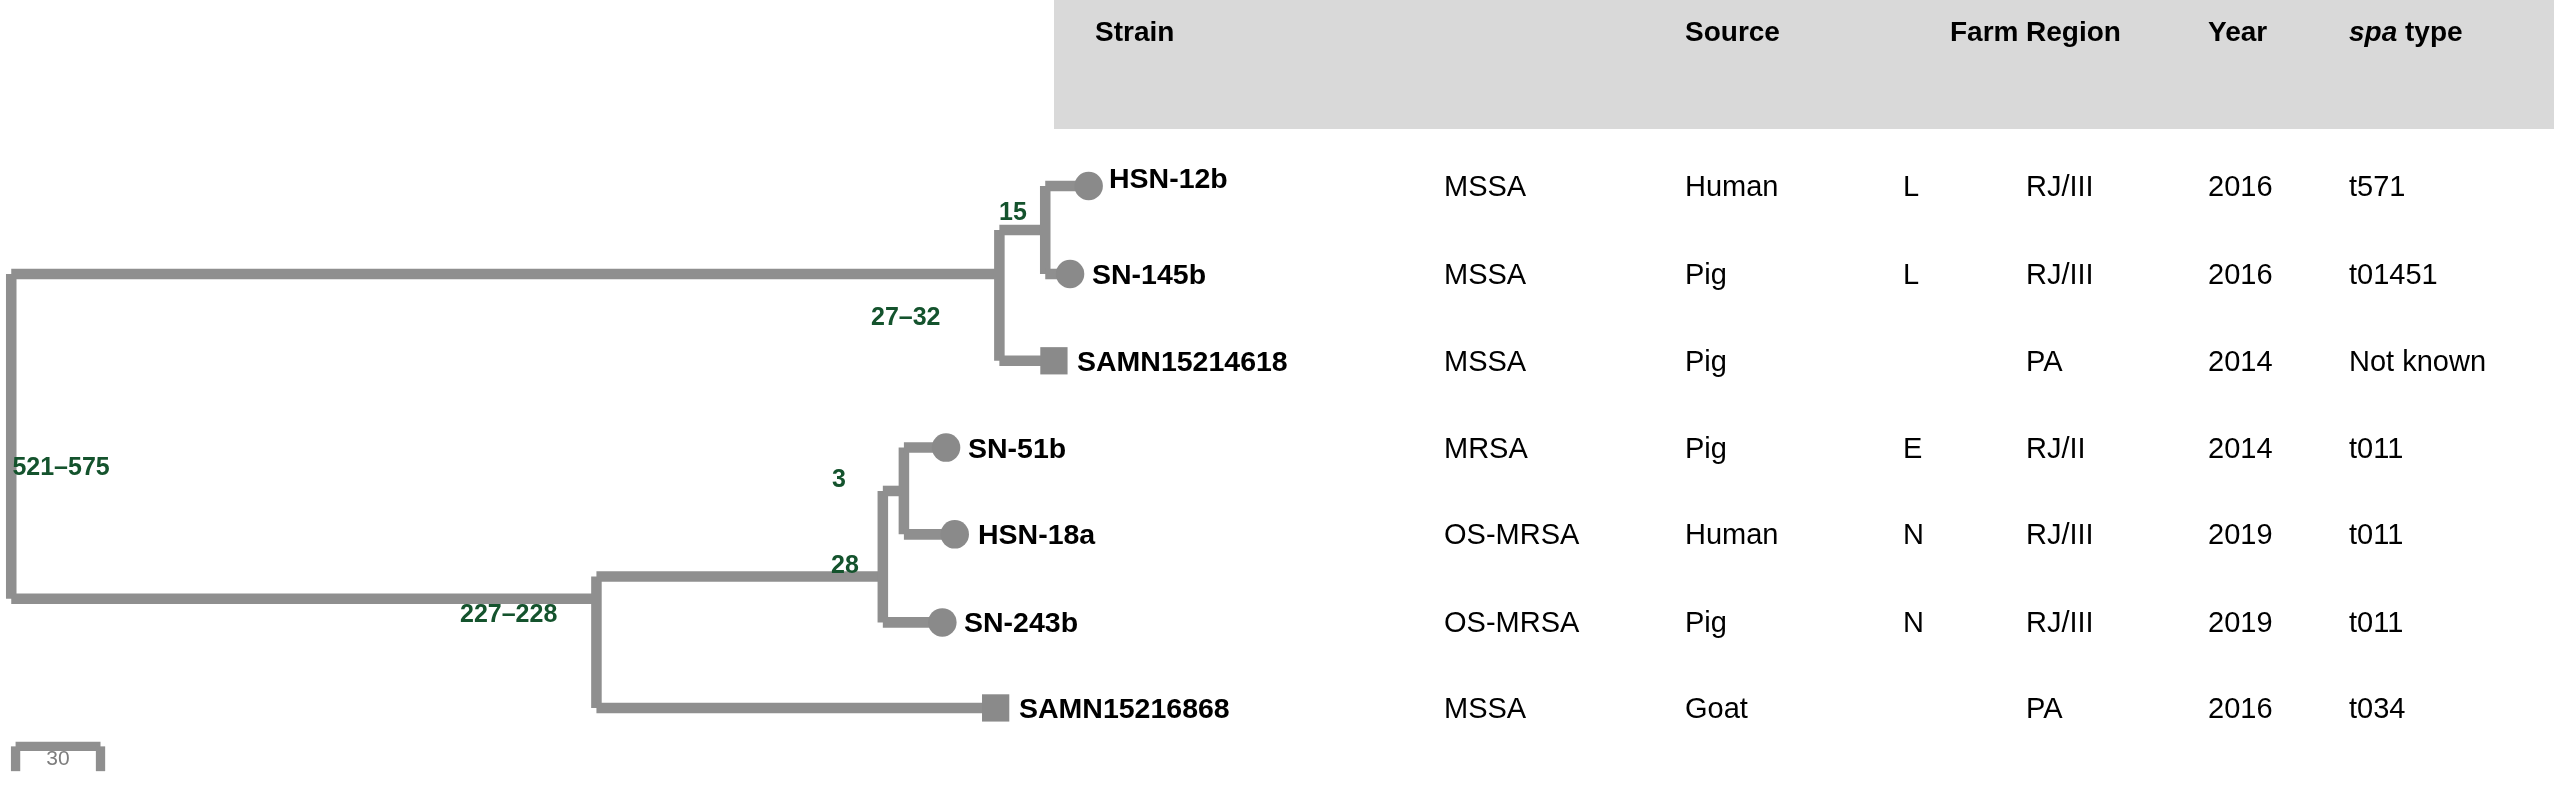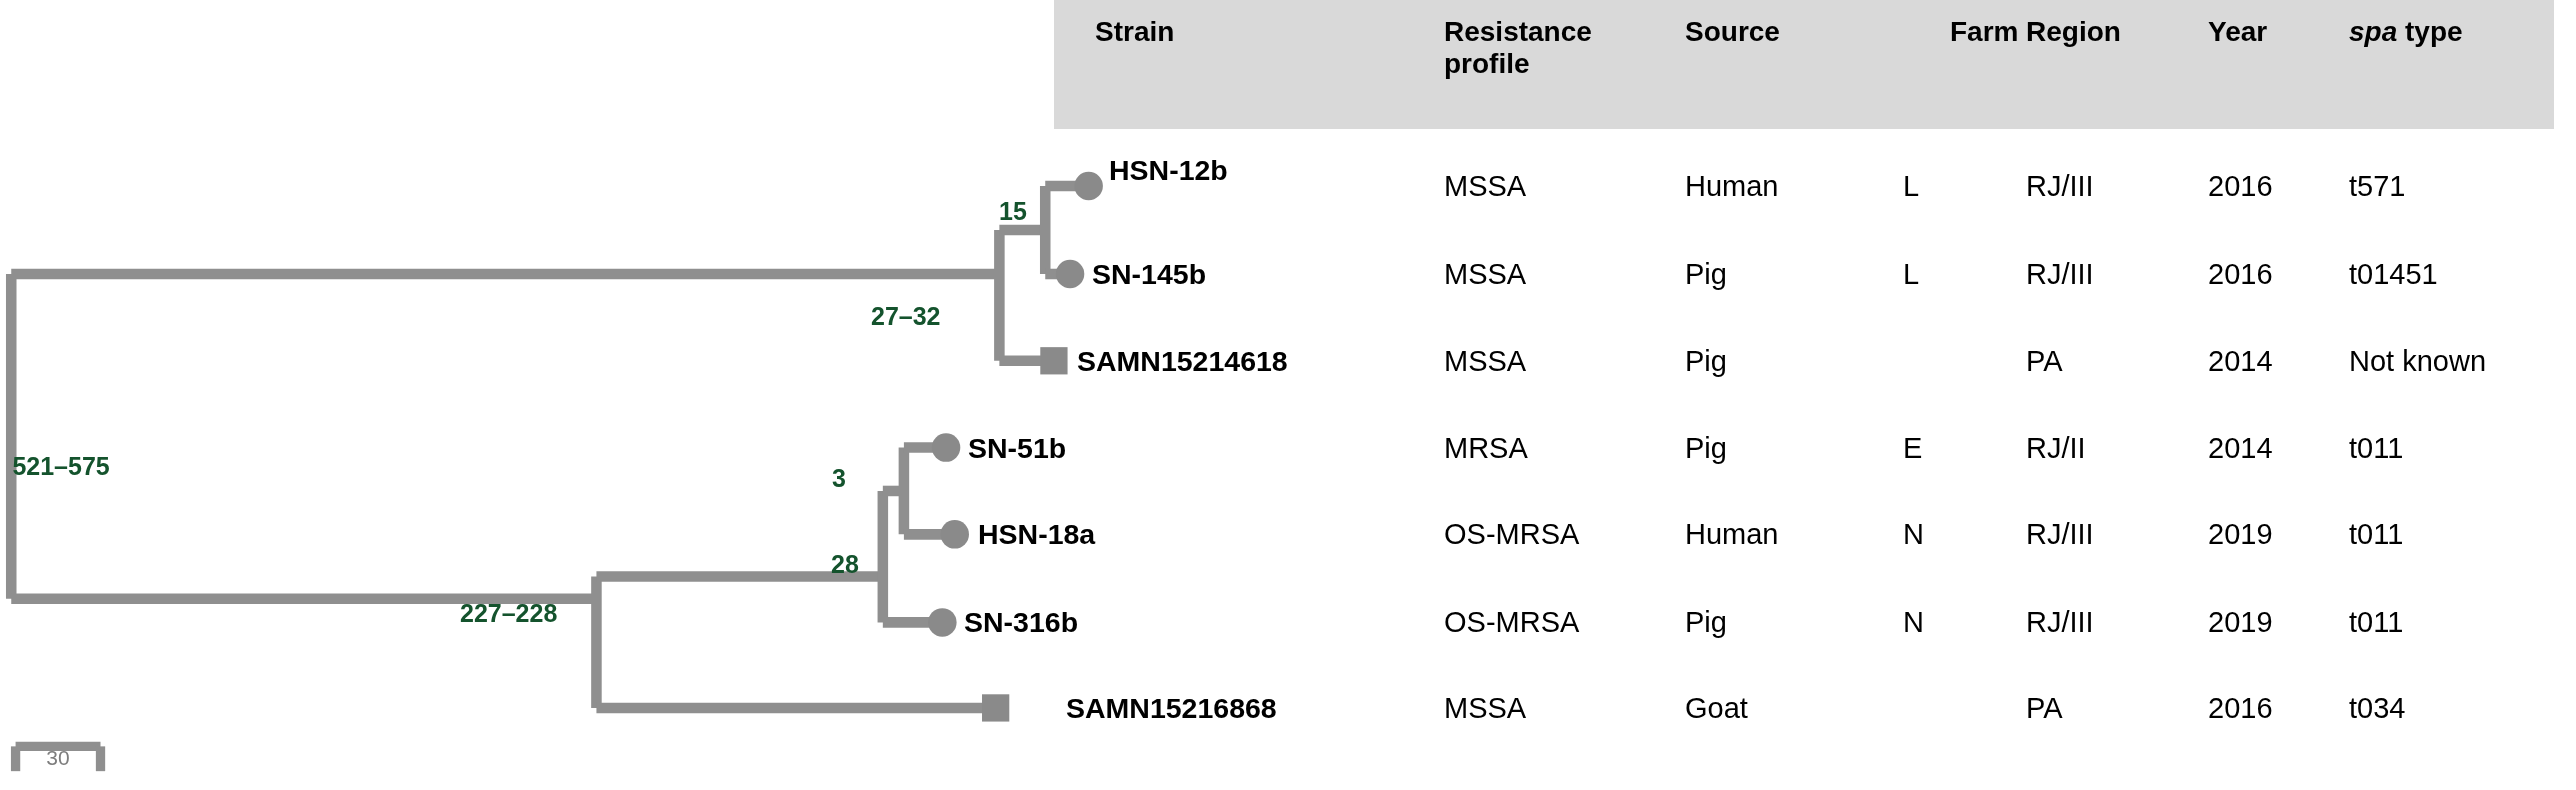--- a/index.html
+++ b/index.html
@@ -84,22 +84,20 @@
 </style>
 </head>
 <body>
 
 <div id="figure">
 
   <div id="table-header"></div>
 
   <div class="th" id="th-strain" style="left:1095px; top:16px;">Strain</div>
 
-  <div class="th" id="th-resistance" style="left:1444px; top:16px;">Resistance
-profile</div>
 
   <div class="th" id="th-source" style="left:1685px; top:16px;">Source</div>
 
   <div class="th" id="th-farm" style="left:1950px; top:16px;">Farm</div>
 
   <div class="th" id="th-region" style="left:2026px; top:16px;">Region</div>
 
   <div class="th" id="th-year" style="left:2208px; top:16px;">Year</div>
 
   <div class="th" id="th-spa" style="left:2349px; top:16px;"><span class="ital">spa</span><span> type</span></div>
@@ -158,27 +156,27 @@
 
   <div id="scale-bar-label">30</div>
 
   <div class="branch-label" style="left:999px; top:197px;">15</div>
   <div class="branch-label" style="left:871px; top:302px;">27–32</div>
   <div class="branch-label" style="left:12.4px; top:452px;">521–575</div>
   <div class="branch-label" style="left:832px; top:464px;">3</div>
   <div class="branch-label" style="left:831px; top:550px;">28</div>
   <div class="branch-label" style="left:460px; top:599px;">227–228</div>
 
-  <div class="tip-label" style="left:1109px; top:170px;">HSN-12b</div>
+  <div class="tip-label" style="left:1109px; top:178px;">HSN-12b</div>
   <div class="tip-label" style="left:1092px; top:274px;">SN-145b</div>
   <div class="tip-label" style="left:1077px; top:361px;">SAMN15214618</div>
   <div class="tip-label" style="left:968px; top:448px;">SN-51b</div>
   <div class="tip-label" style="left:978px; top:534px;">HSN-18a</div>
-  <div class="tip-label" style="left:964px; top:622px;">SN-316b</div>
-  <div class="tip-label" style="left:1019px; top:708px;margin-left:47px;">SAMN15216868</div>
+  <div class="tip-label" style="left:964px; top:622px;">SN-243b</div>
+  <div class="tip-label" style="left:1019px; top:708px;">SAMN15216868</div>
 
   <div class="cell" style="left:1444px; top:186px;">MSSA</div>
   <div class="cell" style="left:1685px; top:186px;">Human</div>
   <div class="cell" style="left:1903px; top:186px;">L</div>
   <div class="cell" style="left:2026px; top:186px;">RJ/III</div>
   <div class="cell" style="left:2208px; top:186px;">2016</div>
   <div class="cell" style="left:2349px; top:186px;">t571</div>
 
   <div class="cell" style="left:1444px; top:274px;">MSSA</div>
   <div class="cell" style="left:1685px; top:274px;">Pig</div>

